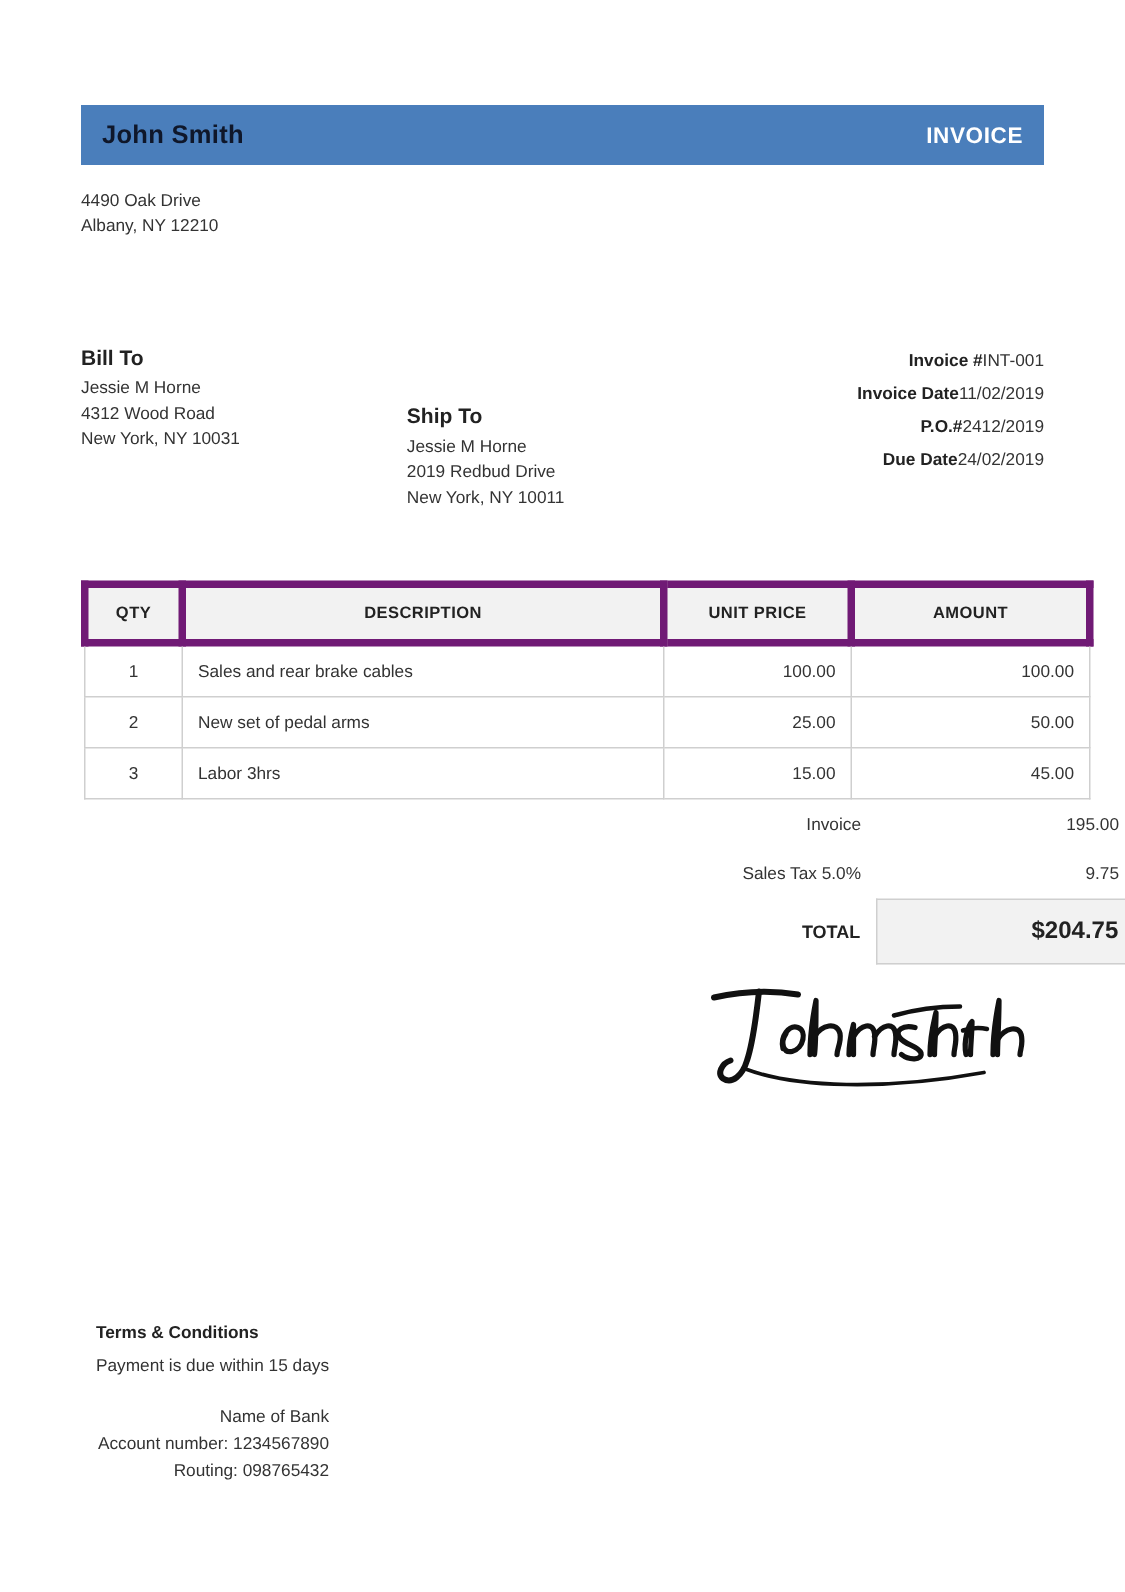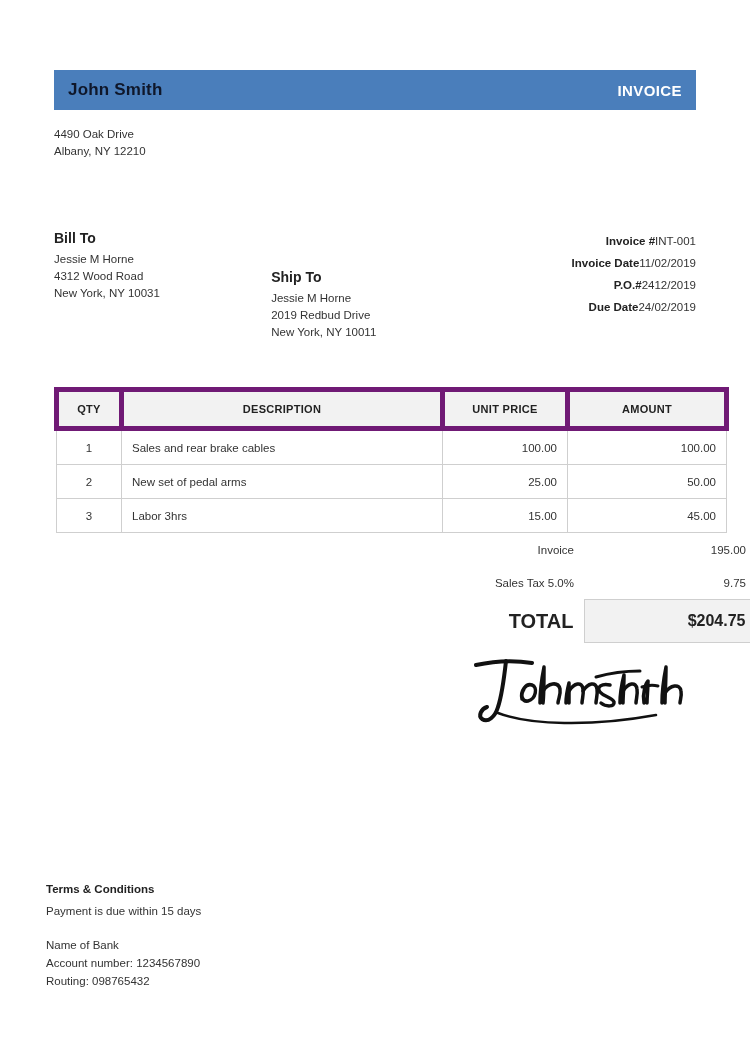--- a/index.html
+++ b/index.html
@@ -139,21 +139,21 @@
     width: 118px;
     text-align: right;
     border: none;
   }
   .t-value {
     width: 152px;
     text-align: right;
     border: none;
   }
   .grand .t-label {
-    font-size: 20px;
+    font-size: 12px;
     font-weight: bold;
     color: #222222;
     height: 42px;
   }
   .grand .t-value {
     font-size: 16px;
     font-weight: bold;
     color: #222222;
     background: #f2f2f2;
     border: 1px solid #cfcfcf;
@@ -168,34 +168,35 @@
   }
   .signature svg {
     position: absolute;
     right: 6px;
     top: 4px;
   }
 
   
   .terms {
     position: absolute;
-    left: 46px;
+    left: 64px;
     top: 880px;
     font-size: 11.5px;
     line-height: 18px;
     color: #333333;
   }
   .terms-title {
     font-weight: bold;
     color: #222222;
     margin-bottom: 4px;
   }
   .bank {
     margin-top: 16px;
     line-height: 18px;
+    text-align: right;
   }
 </style>
 </head>
 <body>
 
 <div class="page">
 
   <div class="header-bar">
     <div class="header-name">John Smith</div>
     <div class="header-title">INVOICE</div>

